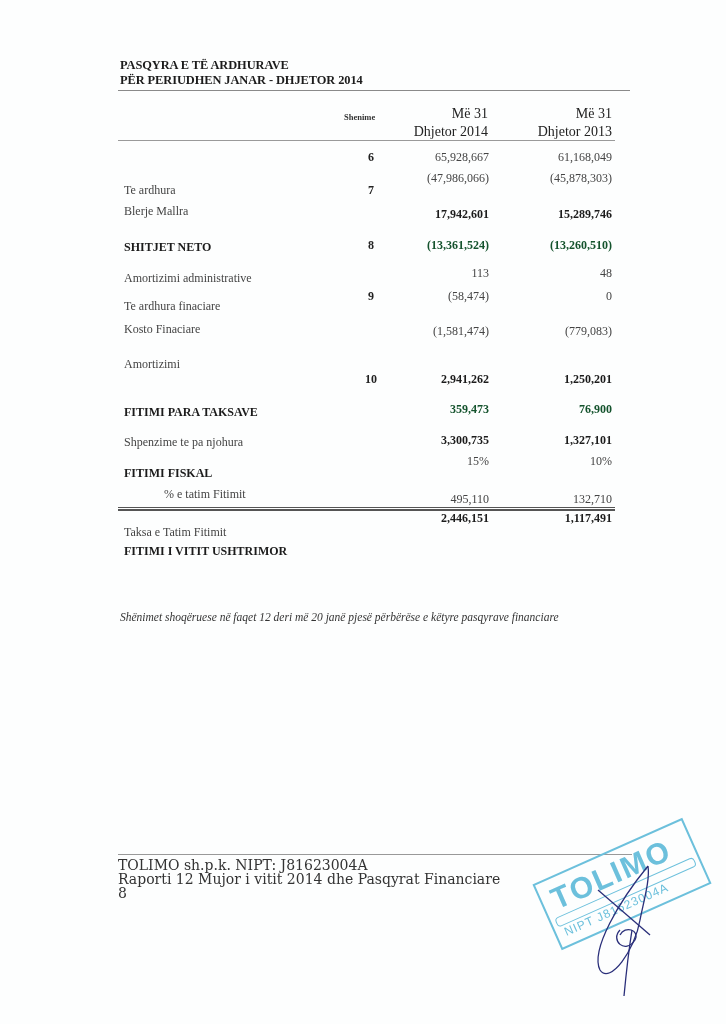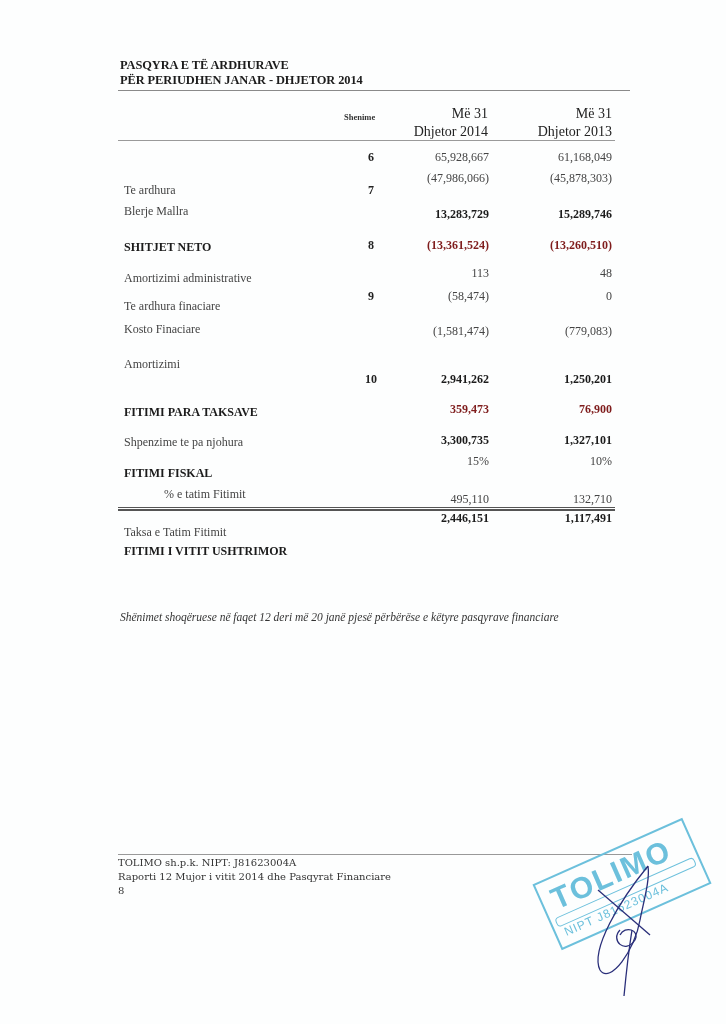--- a/index.html
+++ b/index.html
@@ -11,23 +11,23 @@
   .title { left: 120px; font-weight: bold; font-size: 13.5px; letter-spacing: -0.1px; color: #1c1c1c; transform: scaleX(0.92); transform-origin: left; white-space: nowrap; }
   .rule { background: #8a8a8a; height: 1px; }
   .hdr-shenime { font-size: 8.5px; font-weight: bold; left: 344px; top: 112px; color: #333; }
   .hdr-col { font-weight: normal; font-size: 14px; text-align: right; width: 120px; line-height: 18px; color: #222; }
   .row { position: absolute; left: 124px; width: 488px; height: 16px; font-size: 12px; color: #444; }
   .row .lbl { position: absolute; left: 0; white-space: nowrap; margin-top: 33px; }
   .row .note { position: absolute; left: 240px; width: 14px; text-align: center; font-weight: bold; color: #222; }
   .row .c1 { position: absolute; right: 123px; text-align: left; white-space: nowrap; }
   .row .c2 { position: absolute; right: 0; text-align: left; white-space: nowrap; }
   .row.bold .lbl, .row.bold .c1, .row.bold .c2 { font-weight: bold; color: #1c1c1c; }
-  .row .c1.b, .row .c2.b { font-weight: bold; color: #7f1d1d; margin-left: 25px; }
+  .row .c1.b, .row .c2.b { font-weight: bold; color: #14532d; margin-left: 25px; }
   .note-text { left: 120px; top: 611px; font-style: italic; font-size: 11.5px; color: #333; white-space: nowrap; }
-  .footer { left: 118px; font-family: "DejaVu Serif", serif; font-size: 10px; color: #333; white-space: nowrap; }
+  .footer { left: 118px; font-family: "DejaVu Serif", serif; font-size: 14px; color: #333; white-space: nowrap; }
   .stamp { left: 540px; top: 848px; width: 160px; height: 68px; transform: rotate(-24deg); transform-origin: center; border: 2px solid #6cc0dc; color: #6cc0dc; font-family: "Liberation Sans", sans-serif; }
   .stamp .big { position: absolute; left: 10px; top: 4px; font-size: 30px; font-weight: bold; letter-spacing: 2px; }
   .stamp .band { position: absolute; left: 4px; right: 4px; top: 38px; height: 8px; border: 1px solid #6cc0dc; border-radius: 4px; }
   .stamp .nipt { position: absolute; left: 8px; top: 48px; font-size: 12px; letter-spacing: 1px; }
 </style>
 </head>
 <body>
 
 <div class="abs title" style="top:57px;">PASQYRA E TË ARDHURAVE</div>
 <div class="abs title" style="top:72px;">PËR PERIUDHEN JANAR - DHJETOR 2014</div>
@@ -52,21 +52,21 @@
 </div>
 <div class="row" style="top:171px;">
   <span class="lbl">Blerje Mallra</span>
   <span class="note" style="top:12px;">7</span>
   <span class="c1">(47,986,066)</span>
   <span class="c2">(45,878,303)</span>
 </div>
 <div class="row bold" style="top:207px;">
   <span class="lbl">SHITJET NETO</span>
   <span class="note"></span>
-  <span class="c1">13,283,729</span>
+  <span class="c1">17,942,601</span>
   <span class="c2">15,289,746</span>
 </div>
 <div class="row" style="top:238px;">
   <span class="lbl">Amortizimi administrative</span>
   <span class="note">8</span>
   <span class="c1 b">(13,361,524)</span>
   <span class="c2 b">(13,260,510)</span>
 </div>
 <div class="row" style="top:266px;">
   <span class="lbl">Te ardhura finaciare</span>

